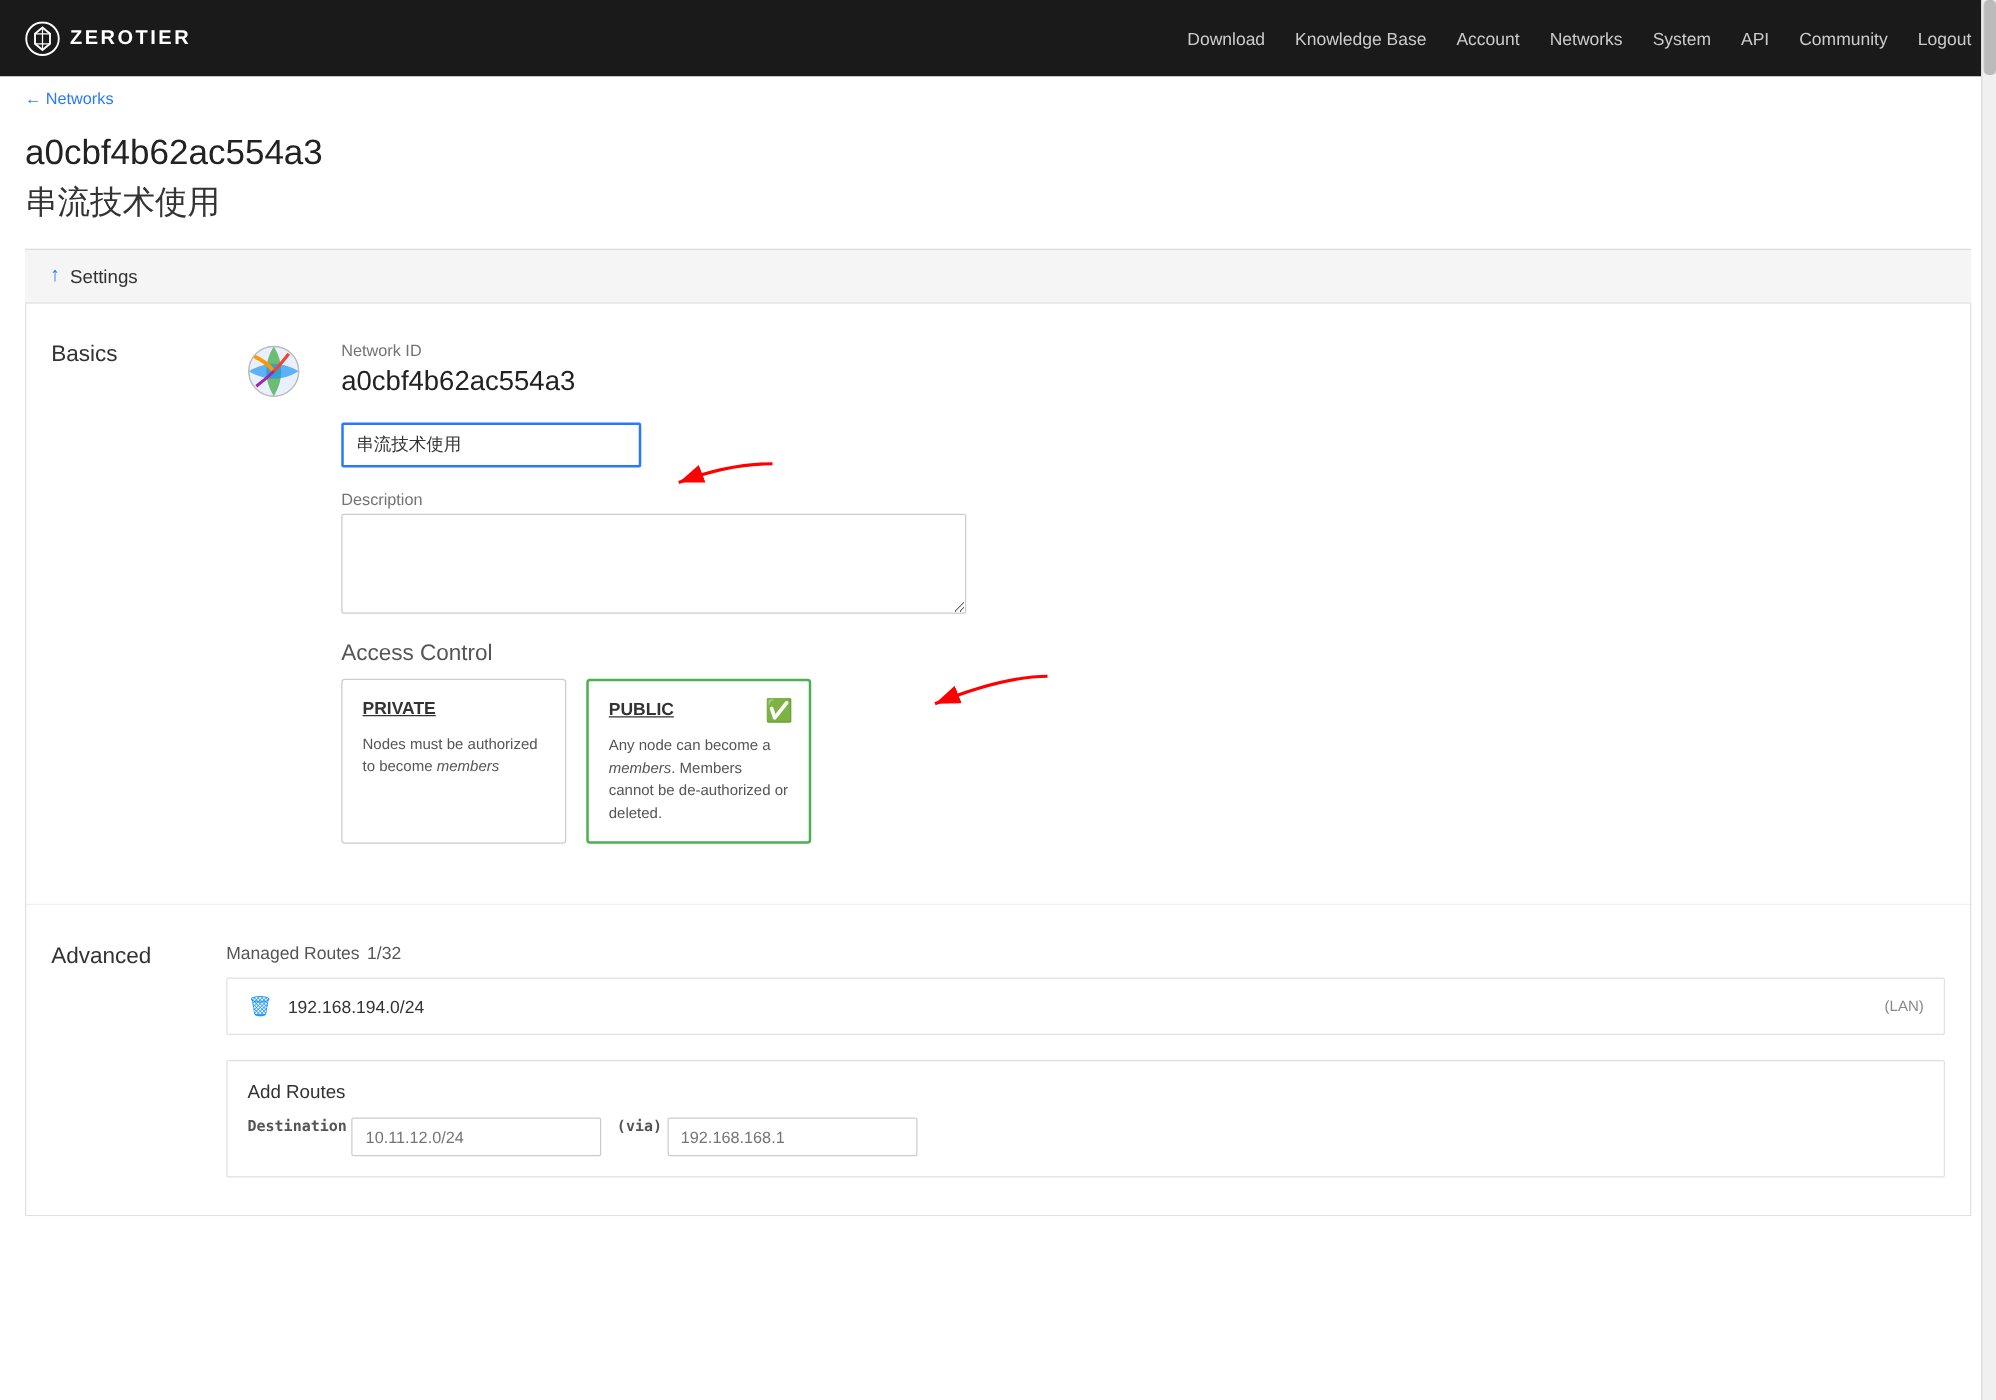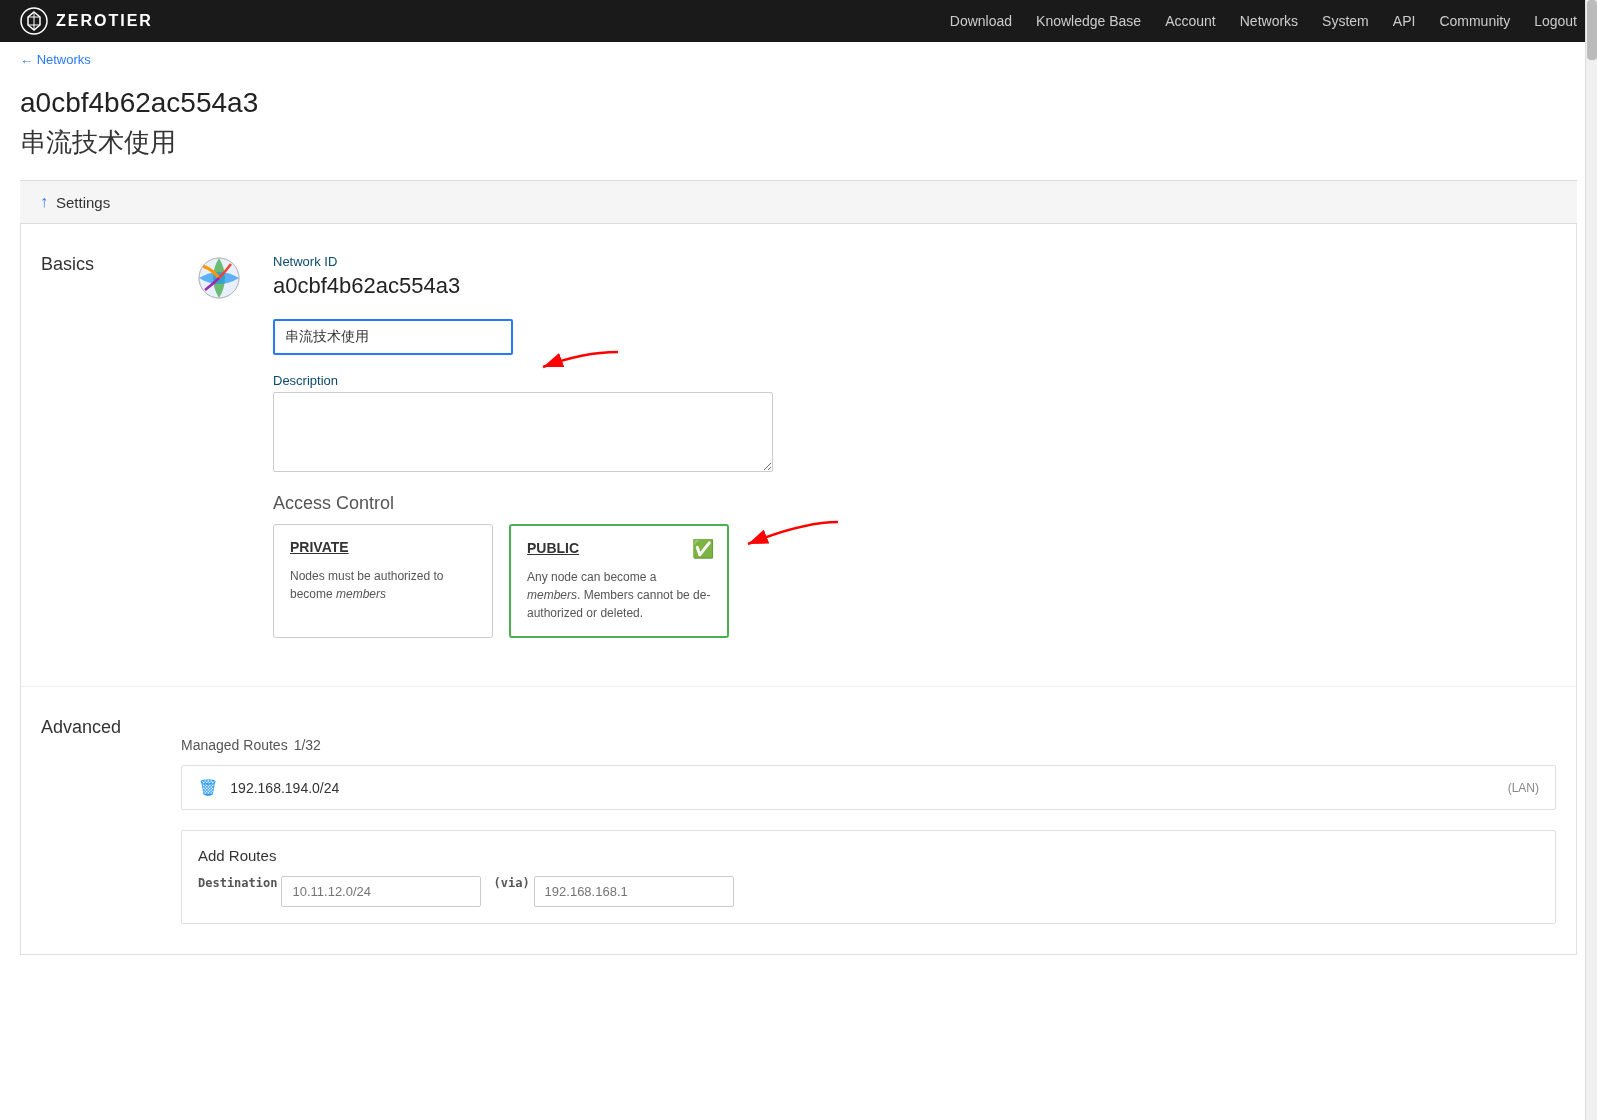--- a/index.html
+++ b/index.html
@@ -4,21 +4,21 @@
   <style>
     * { box-sizing: border-box; margin: 0; padding: 0; }
     body { font-family: Arial, sans-serif; font-size: 14px; color: #333; background: #fff; }
 
     
     .nav {
       background: #1a1a1a;
       display: flex;
       align-items: center;
       padding: 0 20px;
-      height: 42px;
+      height: 61px;
       color: #fff;
     }
     .nav-logo {
       display: flex;
       align-items: center;
       gap: 8px;
       font-size: 16px;
       font-weight: bold;
       letter-spacing: 2px;
       color: #fff;
@@ -114,21 +114,21 @@
       flex: 1;
     }
     .basics-form {
       flex: 1;
     }
     .field-group {
       margin-bottom: 18px;
     }
     .field-label {
       font-size: 13px;
-      color: #0c4a6e;
+      color: #737373;
       margin-bottom: 4px;
       font-weight: 500;
     }
     .network-id-display {
       font-size: 22px;
       font-weight: 400;
       color: #222;
       margin-bottom: 20px;
     }
     .field-input {
@@ -155,21 +155,21 @@
       font-size: 18px;
       color: #555;
       margin-bottom: 10px;
       font-weight: 500;
     }
     .access-control-cards {
       display: flex;
       gap: 16px;
     }
     .access-card {
-      width: 220px;
+      width: 180px;
       min-height: 110px;
       border: 1px solid #ccc;
       border-radius: 3px;
       padding: 14px 16px;
       cursor: pointer;
       position: relative;
       background: #fff;
     }
     .access-card.selected {
       border: 2px solid #4caf50;
@@ -198,21 +198,20 @@
     }
 
     
     .advanced-row {
       display: flex;
       padding: 30px 20px;
       gap: 40px;
     }
     .advanced-content {
       flex: 1;
-      margin-top: 20px;
     }
     .managed-routes-header {
       display: flex;
       align-items: center;
       gap: 6px;
       font-size: 14px;
       font-weight: 500;
       color: #555;
       margin-bottom: 12px;
     }

